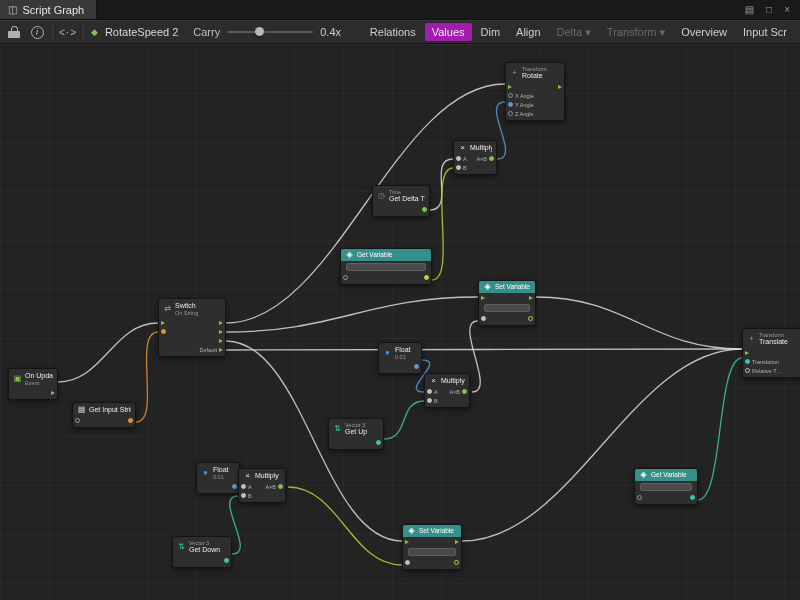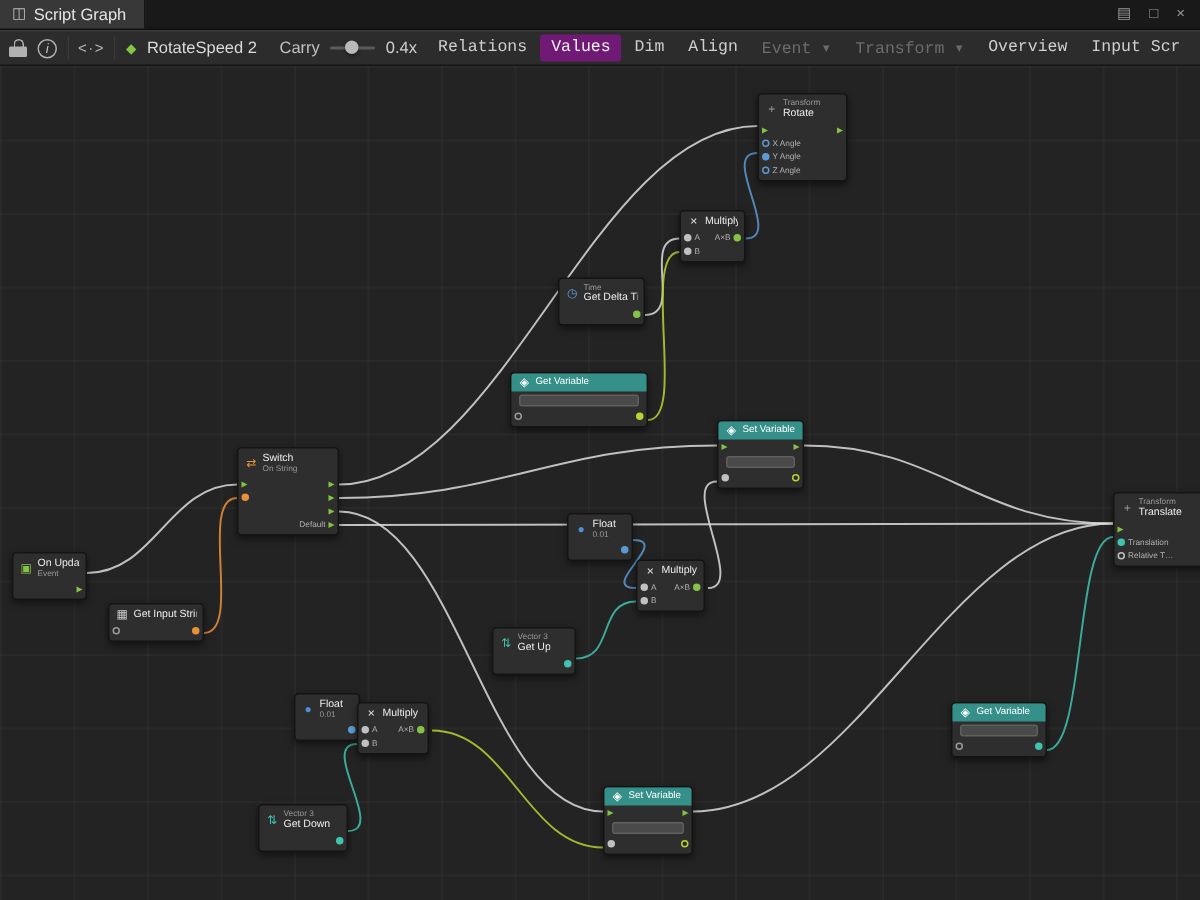--- a/index.html
+++ b/index.html
@@ -28,22 +28,22 @@
   .info-circle{width:13px;height:13px;border-radius:50%;border:1px solid #b0b0b0;font-size:9px;display:flex;align-items:center;justify-content:center;color:#c4c4c4;font-style:italic;}
   .code-ic{font-size:10px;letter-spacing:1px;color:#b8b8b8;}
   .sep{width:1px;height:16px;background:#1d1d1d;border-right:1px solid #3a3a3a;}
   .graph-ic{font-size:9px;}
   .graph-name{color:#dadada;}
   .zoom-label{color:#c0c0c0;margin-left:8px;}
   .zoom-track{position:relative;width:86px;height:2px;background:#5a5a5a;border-radius:1px;}
   .zoom-knob{position:absolute;top:-4px;width:9px;height:9px;border-radius:50%;background:#b9b9b9;box-shadow:0 1px 2px rgba(0,0,0,.5);}
   .zoom-value{color:#cfcfcf;}
   .tb-buttons{margin-left:auto;display:flex;align-items:center;gap:2px;}
-  .tb-btn{padding:3px 7px;border-radius:2px;color:#cfcfcf;cursor:default;font-family:Liberation Mono, monospace;}
-  .tb-btn.active{background:#701a75;color:#f0f0f0;}
+  .tb-btn{padding:3px 7px;border-radius:2px;color:#cfcfcf;cursor:default;}
+  .tb-btn.active{background:#a21caf;color:#f0f0f0;}
   .tb-btn.disabled{color:#6c6c6c;}
 
   
   .canvas{position:absolute;top:44px;left:0;width:800px;height:556px;overflow:hidden;
     background-color:var(--canvas-bg);
     background-image:
       linear-gradient(rgba(140,140,140,0.06) 1px, transparent 1px),
       linear-gradient(90deg, rgba(140,140,140,0.06) 1px, transparent 1px);
     background-size:49px 49px;}
   svg.wires{position:absolute;left:0;top:0;z-index:1;}
@@ -102,21 +102,21 @@
     <span class="zoom-label">Carry</span>
     <span class="zoom-track">
       <span class="zoom-knob" style="left: 32%;"></span>
     </span>
     <span class="zoom-value">0.4x</span>
     <span class="tb-buttons">
         <span class="tb-btn">Relations</span>
         <span class="tb-btn active">Values</span>
         <span class="tb-btn">Dim</span>
         <span class="tb-btn">Align</span>
-        <span class="tb-btn disabled">Event ▾</span>
+        <span class="tb-btn disabled">Delta ▾</span>
         <span class="tb-btn disabled">Transform ▾</span>
         <span class="tb-btn">Overview</span>
         <span class="tb-btn">Input Scr</span>
       </span>
   </div>
 
   <div class="canvas">
     <svg class="wires" width="800" height="556" viewBox="0 0 800 556">
         <path d="M 58 338 C 103 338 113 279 158 279" fill="none" stroke="#dcdcdc" stroke-width="1.3" stroke-opacity="0.85"></path>
         <path d="M 136 378 C 162 378 132 288 158 288" fill="none" stroke="#E8913A" stroke-width="1.3" stroke-opacity="0.85"></path>

